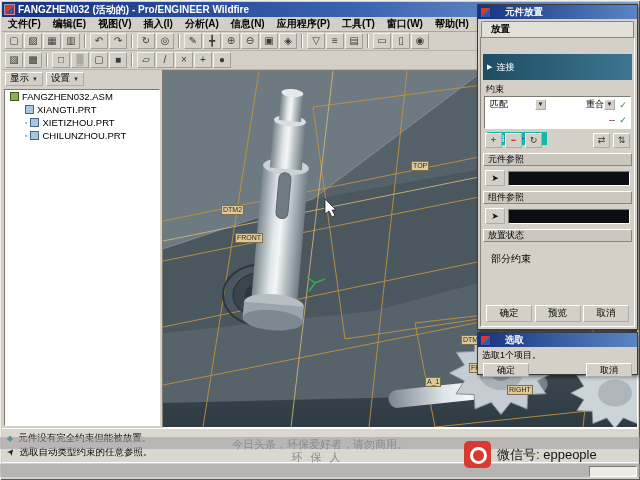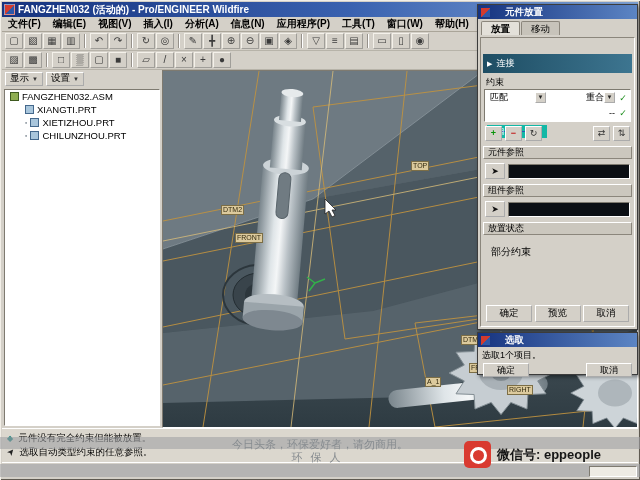--- a/index.html
+++ b/index.html
@@ -56,27 +56,27 @@
     color:#31290f; font-size:7px; line-height:8px; padding:0 1px; white-space:nowrap; }
 
   
   .dlg { position:absolute; background:#d4d0c8; border:1px solid #3c3c3c;
     box-shadow:2px 2px 4px rgba(0,0,0,.45); z-index:40; }
   #dlg-place { left:477px; top:4px; width:161px; height:326px; }
   #dlg-select { left:477px; top:332px; width:161px; height:43px; }
   .dlg-title { height:14px; background:linear-gradient(90deg,#16337f,#5c85c4);
     display:flex; align-items:center; gap:15px; padding:0 3px; color:#fff; font-size:9.5px; font-weight:bold; }
   .dlg-ico { width:9px; height:9px; flex:none; background:linear-gradient(135deg,#d23b2e 50%,#2e58a8 50%); }
-  .tabs { display:flex; gap:1px; padding:2px 3px 0; height:16px; }
+  .tabs { display:flex; gap:1px; padding:2px 3px 0; height:16px;flex-direction:column; }
   .tab { font-size:9.5px; padding:1px 9px; background:#c7c3ba; border:1px solid #8b867c;
     border-bottom:none; border-radius:2px 2px 0 0; }
   .tab.active { background:#e3e0d9; font-weight:bold; }
   .dlg-body { position:absolute; left:2px; right:2px; top:32px; bottom:2px; padding:2px;
     background:#d4d0c8; border:1px solid; border-color:#8b867c #fff #fff #8b867c; overflow:hidden; }
-  .conn-bar { height:19px; margin-top:14px; background:linear-gradient(90deg,#1e4d63,#3d7590);
+  .conn-bar { height:26px; margin-top:14px; background:linear-gradient(90deg,#1e4d63,#3d7590);
     color:#fff; font-size:9px; display:flex; align-items:center; gap:4px; padding:0 4px; }
   .conn-arrow { font-size:7px; }
   .sec-label { font-size:9px; margin:3px 0 0 3px; }
   .cols { display:flex; font-size:9px; margin:2px 0 1px 3px; color:#222; }
   .col-type { width:64px; }
   .col-off { flex:1; }
   .clist { height:33px; margin:0 1px; background:#fff; border:1px solid; border-color:#7e7a70 #fff #fff #7e7a70; }
   .crow { display:flex; align-items:center; height:15px; padding:0 2px; gap:2px; font-size:9px; }
   .ctype { width:60px; display:flex; align-items:center; justify-content:space-between; padding:0 1px 0 3px; height:13px; }
   .ctype.combo-sel { background:#2a5ab4; color:#fff; border:6px solid #14b8a6;margin-top:38px; }
@@ -121,21 +121,21 @@
   #ovb2 { top:464px; height:13px; }
   .ov-t1 { position:absolute; top:437px; left:0; right:0; text-align:center;
     font-size:11px; color:#878c90; z-index:51; }
   .ov-t2 { position:absolute; top:450px; left:0; right:0; text-align:center;
     font-size:11px; letter-spacing:8px; color:#878c90; z-index:51; }
   .wechat-icon { position:absolute; left:464px; top:441px; width:27px; height:27px; z-index:52;
     background:#d93a30; border-radius:5px; }
   .wechat-icon::after { content:""; position:absolute; left:6px; top:6px; width:11px; height:11px;
     border:3px solid #fff; border-radius:50%; }
   .wechat-text { position:absolute; left:497px; top:446px; z-index:52; font-size:13px;
-    font-weight:bold; color:#161616; white-space:nowrap; }
+    font-weight:normal; color:#161616; white-space:nowrap; }
 </style>
 </head>
 <body>
 
 <div class="win">
 
   <div class="titlebar">
     <span class="app-icon"></span>
     <span>FANGZHEN032 (活动的) - Pro/ENGINEER Wildfire</span>
     <span class="cap-btns">

